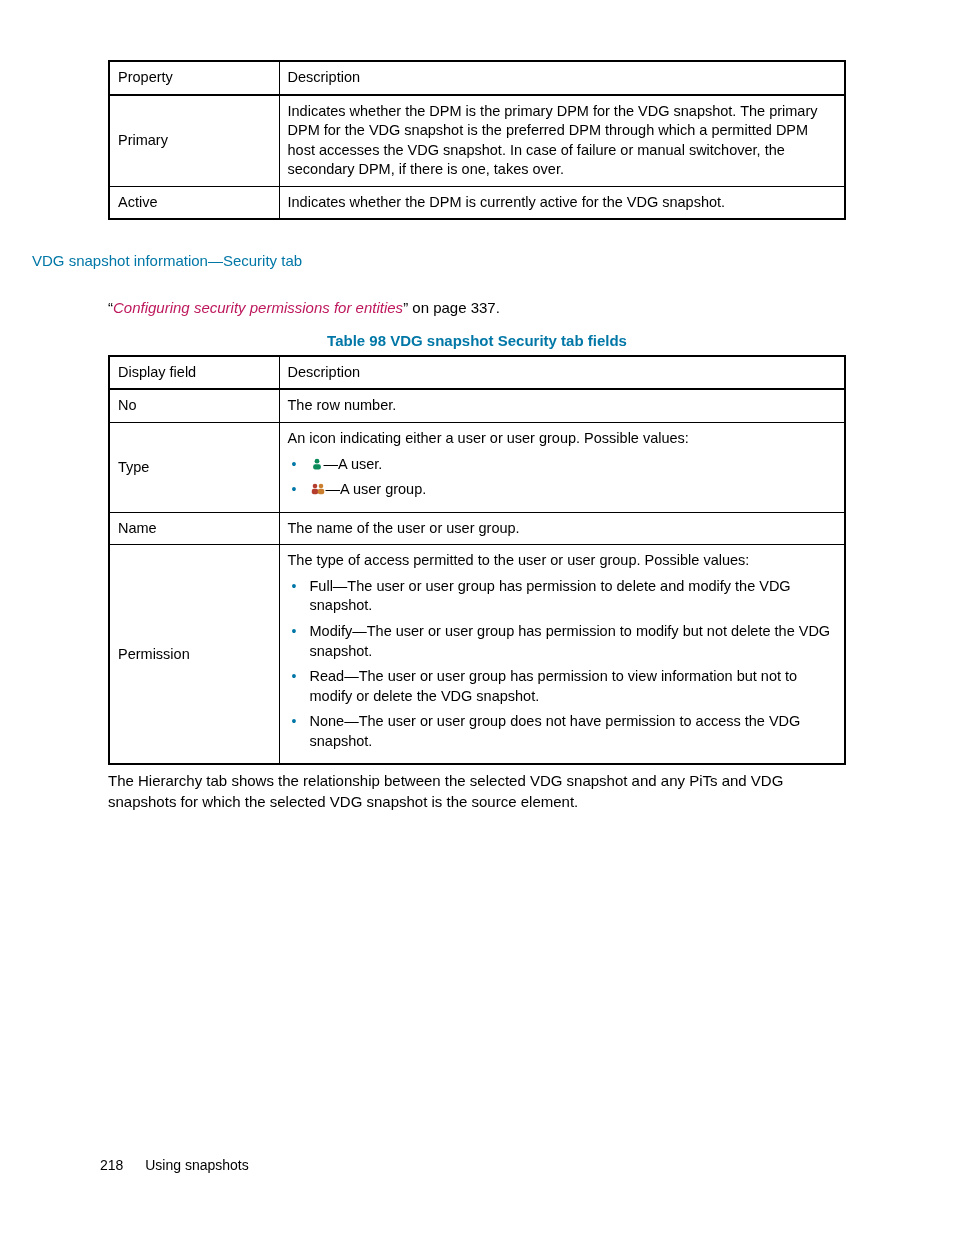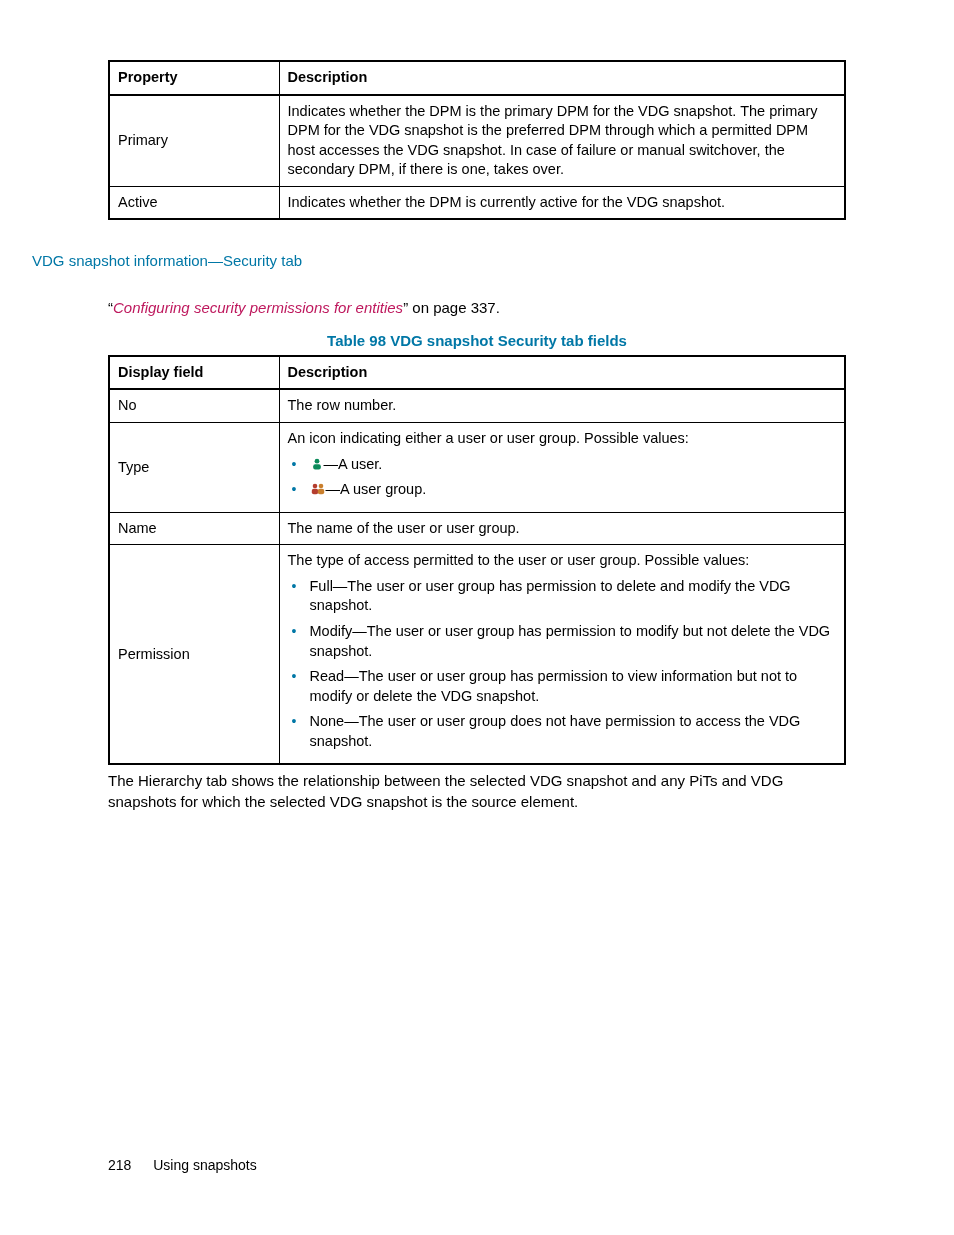--- a/index.html
+++ b/index.html
@@ -25,21 +25,21 @@
     line-height: 1.35;
   }
   table.data th, table.data td {
     border: 1px solid #000;
     padding: 6px 8px;
     text-align: left;
     vertical-align: middle;
     font-weight: 300;
   }
   table.data th {
-    font-weight: 700;
+    font-weight: 400;
   }
   table.data.top-heavy {
     border-top: 2px solid #000;
     border-bottom: 2px solid #000;
   }
   
   table.data tr > :first-child { border-left: 2px solid #000; }
   table.data tr > :last-child  { border-right: 2px solid #000; }
   
   table.data thead th { border-bottom: 2px solid #000; }
@@ -93,21 +93,21 @@
   }
   .icon-group {
     display: inline-block;
     width: 16px; height: 14px;
     vertical-align: -2px;
   }
 
   .footer {
     position: absolute;
     bottom: 62px;
-    left: 108px;
+    left: 100px;
     font-size: 14px;
     font-weight: 300;
   }
   .footer .pn { margin-right: 18px; }
 
   td.desc { vertical-align: top; }
 </style>
 </head>
 <body>
 

